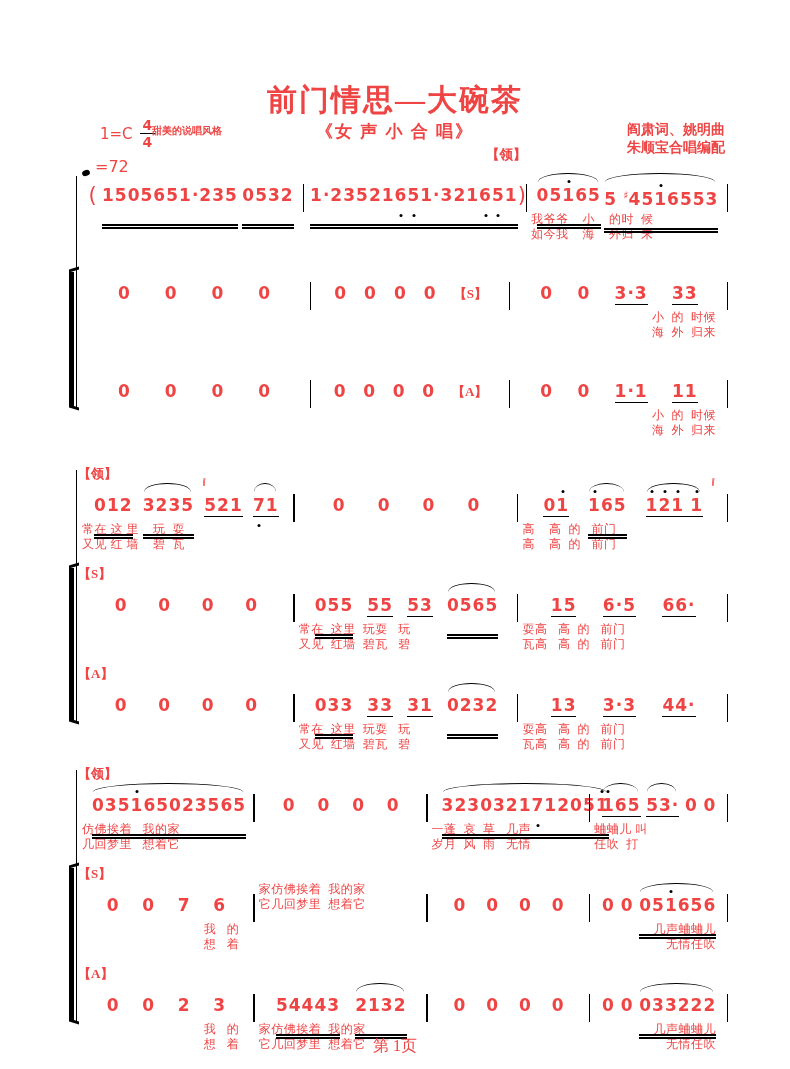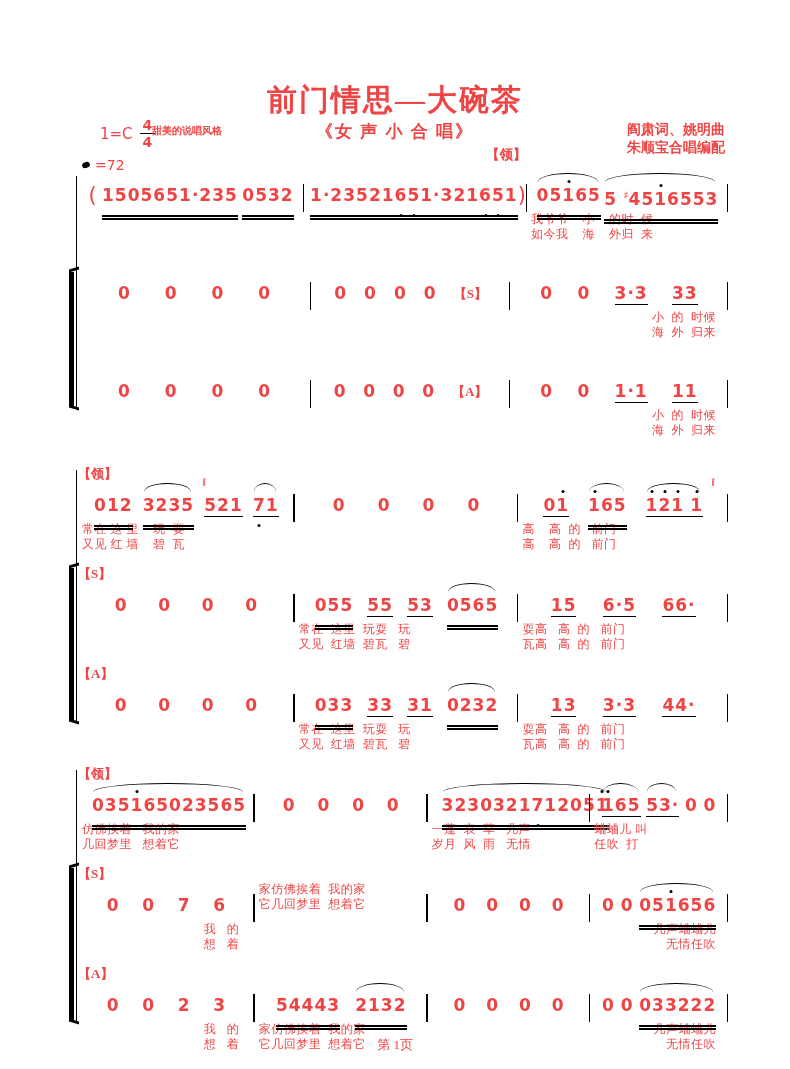--- a/index.html
+++ b/index.html
@@ -9,27 +9,27 @@
          font-size:30px;font-weight:600;letter-spacing:2px;}
   .subtitle{position:absolute;top:120px;left:0;right:0;text-align:center;
             font-size:17px;font-weight:600;letter-spacing:2px;}
   .keysig{position:absolute;top:118px;left:85px;font-size:15px;
           font-family:"DejaVu Sans",sans-serif;display:flex;align-items:center;gap:7px;margin-left:15px;}
   .meter{display:inline-flex;flex-direction:column;align-items:center;font-weight:700;
          font-size:14px;line-height:14px;}
   .meter .num{border-bottom:1.4px solid #000;padding:0 3px 1px;}
   .meter .den{padding-top:1px;}
   .stylenote{position:absolute;top:124px;left:152px;font-size:10px;font-weight:700;}
-  .tempo{position:absolute;top:157px;left:82px;font-size:14px;
-         font-family:"DejaVu Sans",sans-serif;display:flex;align-items:center;gap:5px;}
+  .tempo{position:absolute;top:157px;left:82px;font-size:16px;
+         font-family:"DejaVu Sans",sans-serif;display:flex;align-items:flex-end;gap:5px;}
   .notehead{display:inline-block;width:8px;height:6px;background:#000;border-radius:50%;
             transform:rotate(-18deg);}
   .credits{position:absolute;top:121px;left:627px;font-size:14px;line-height:18px;font-weight:600;}
   .leadmark{position:absolute;top:146px;left:486px;font-size:13.5px;font-weight:700;}
-  .pagenum{position:absolute;top:1036px;left:0;right:0;text-align:center;font-size:13px;}
+  .pagenum{position:absolute;top:1036px;left:0;right:0;text-align:center;font-size:16px;}
 
   .score{position:absolute;top:172px;left:66px;width:662px;}
   .sys{position:relative;padding-left:12px;}
   .sys::before{content:'';position:absolute;left:10px;top:4px;bottom:30px;width:1.3px;background:#000;}
   .sys1{margin-bottom:8px;}
   .sys2{margin-bottom:6px;}
   .choir{position:relative;margin-left:-12px;padding-left:12px;}
   .choir::before{content:'';position:absolute;left:3px;top:2px;bottom:32px;width:4.5px;background:#000;}
   .choir::after{content:'';position:absolute;left:3px;top:-2px;width:10px;height:2.5px;background:#000;
                 transform:skewY(-18deg);}
@@ -42,21 +42,21 @@
   .mrow{display:flex;width:100%;}
   .meas{position:relative;min-width:0;}
   .meas::after{content:'';position:absolute;right:0;top:12px;height:28px;width:1.4px;background:#000;}
   .notes{display:flex;justify-content:space-evenly;align-items:flex-start;
          height:26px;padding:14px 6px 0 6px;}
   .notes.solo{justify-content:flex-start;padding-left:14px;}
   .grp{position:relative;display:inline-flex;}
   .nt{display:inline-block;font-family:"DejaVu Sans",sans-serif;font-weight:700;
       font-size:17px;line-height:19px;letter-spacing:1px;white-space:pre;}
   .u1 > .nt{border-bottom:1.6px solid #000;padding-bottom:1px;}
-  .u2 > .nt{border-bottom:5px double #000;padding-bottom:10px;}
+  .u2 > .nt{border-bottom:5px double #000;padding-bottom:19px;}
   .n{position:relative;display:inline-block;}
   .n.hi::before{content:'';position:absolute;top:-6px;left:50%;transform:translateX(-50%);
                 width:3px;height:3px;border-radius:50%;background:#000;}
   .n.lo::after{content:'';position:absolute;bottom:-12px;left:50%;transform:translateX(-50%);
                width:3px;height:3px;border-radius:50%;background:#000;}
   .n.sp{width:6px;}
   .n.acc{font-size:11px;vertical-align:6px;letter-spacing:0;}
   .grp.arc::before{content:'';position:absolute;left:1px;right:3px;top:-13px;height:8px;
                    border:solid #000;border-width:1.6px 0 0 0;
                    border-radius:50% 50% 0 0 / 100% 100% 0 0;}

